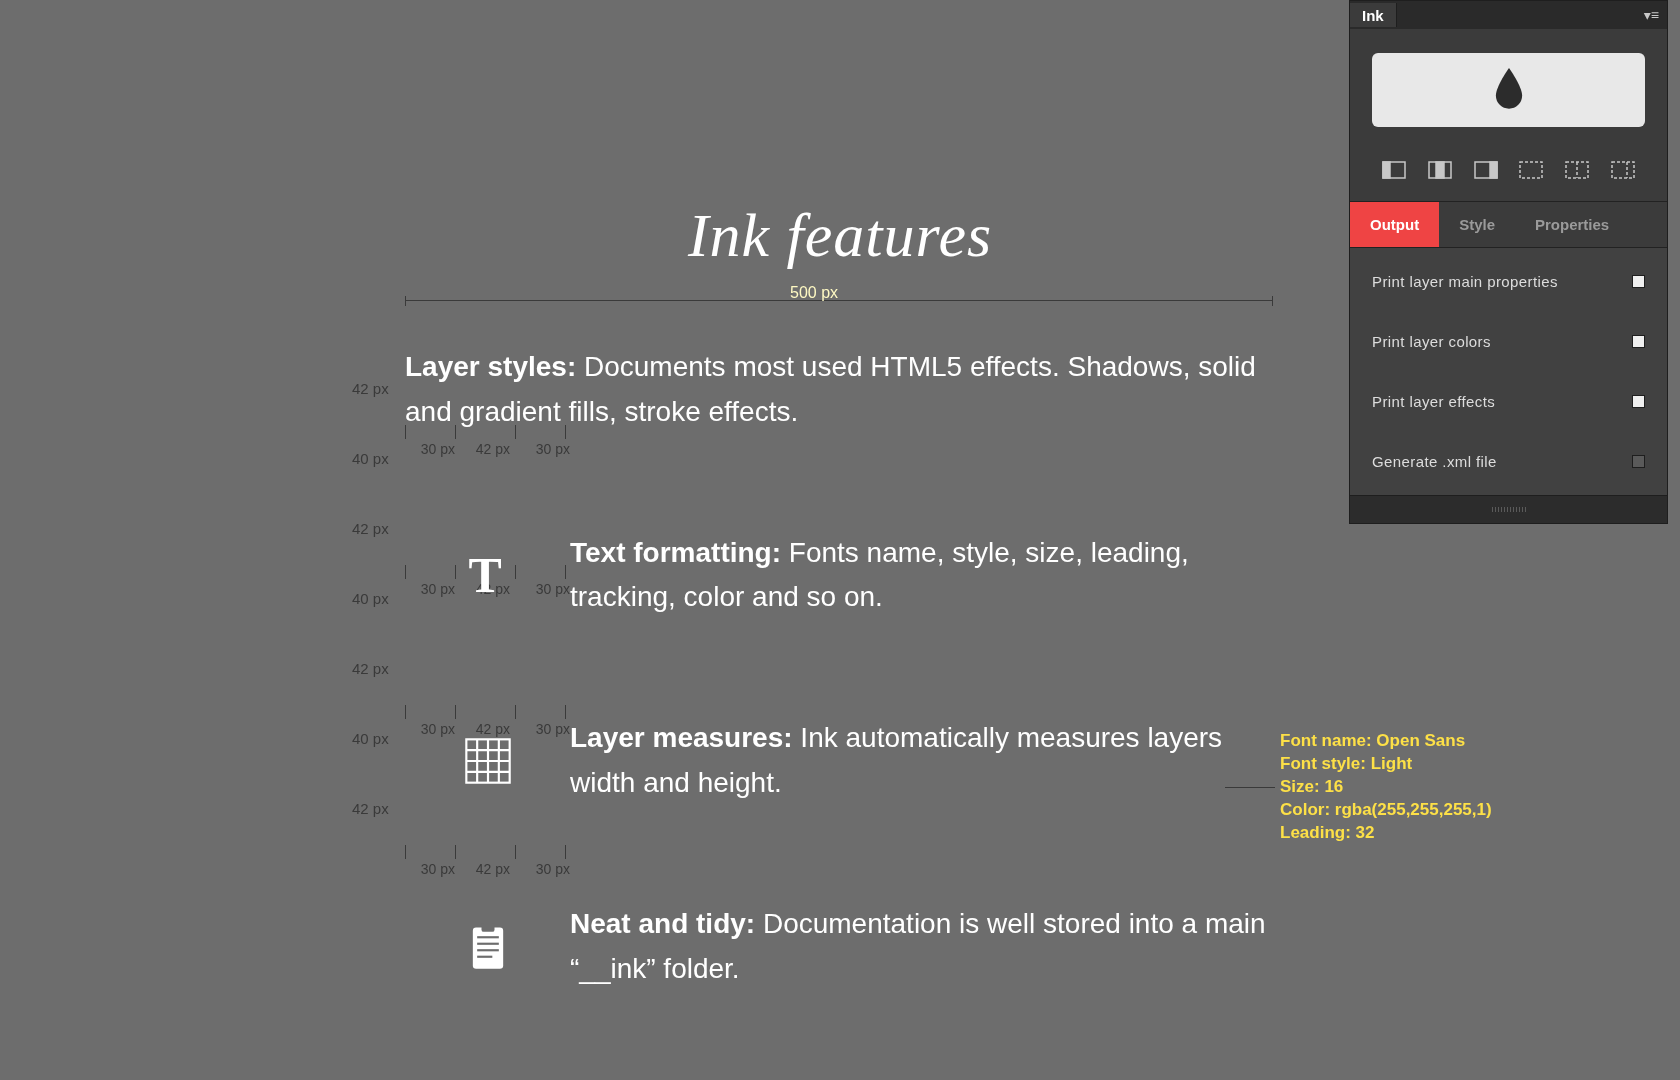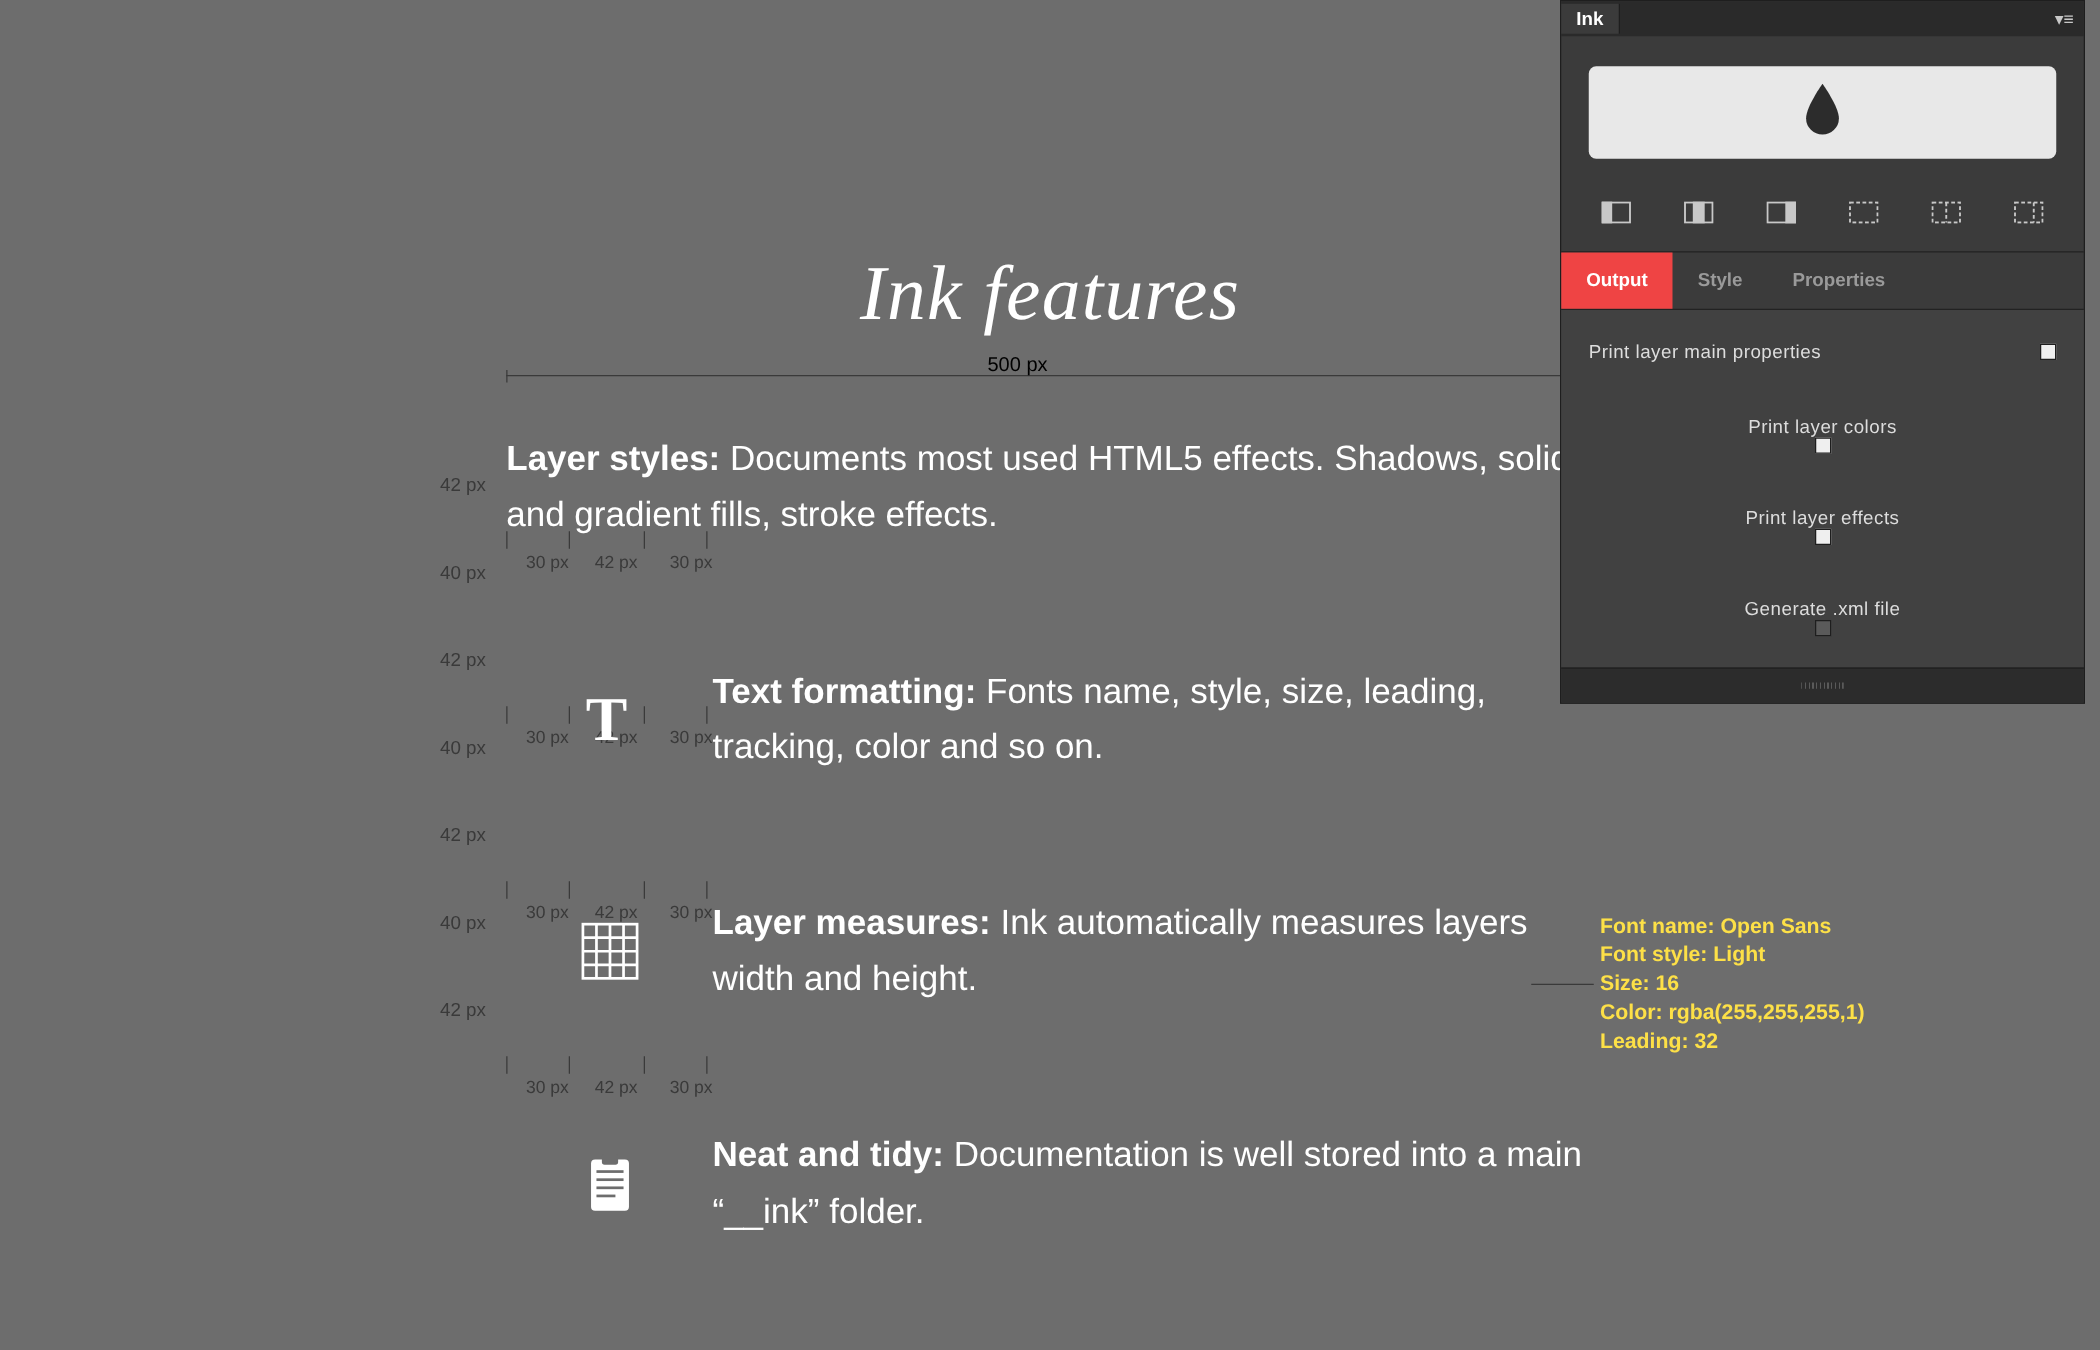--- a/index.html
+++ b/index.html
@@ -66,21 +66,21 @@
     width: 1px; height: 10px;
     background: #3a3a3a;
     top: -5px;
   }
   .top-ruler::before { left: 0; }
   .top-ruler::after  { right: 0; }
   .top-ruler-lbl {
     position: absolute;
     left: 790px; top: 284px;
     font-size: 16px;
-    color: #000000;
+    color: #fef9c3;
   }
 
   .pointer-line {
     position: absolute;
     border-top: 1px solid #3a3a3a;
     height: 0;
   }
 
   
   .features {
@@ -118,21 +118,21 @@
     color: #fde047;
     line-height: 1.35;
     font-weight: bold;
   }
 
   
   .panel {
     position: absolute;
     right: 12px;
     top: 0;
-    width: 420px;
+    width: 319px;
     background: #3b3b3b;
     color: #ddd;
     font-size: 15px;
     font-family: Arial, sans-serif;
     border: 1px solid #1e1e1e;
   }
   .panel-tabbar {
     display: flex;
     align-items: center;
     height: 28px;
@@ -192,21 +192,21 @@
 
   .opts { padding: 4px 0; background: #414141; }
   .opt-row {
     display: flex;
     justify-content: space-between;
     align-items: center;
     padding: 21px 22px;
     font-size: 15px;
     letter-spacing: 0.4px;
   }
-  .opt-row + .opt-row { border-top: 1px solid #3a3a3a00; flex-direction: column; }
+  .opt-row + .opt-row { border-top: 1px solid #3a3a3a00; }
   .check {
     width: 13px; height: 13px;
     background: #efefef;
     border: 1px solid #1e1e1e;
     cursor: pointer;
   }
   .check.off { background: #5a5a5a; }
   .panel-bottom {
     height: 28px;
     background: #2c2c2c;

